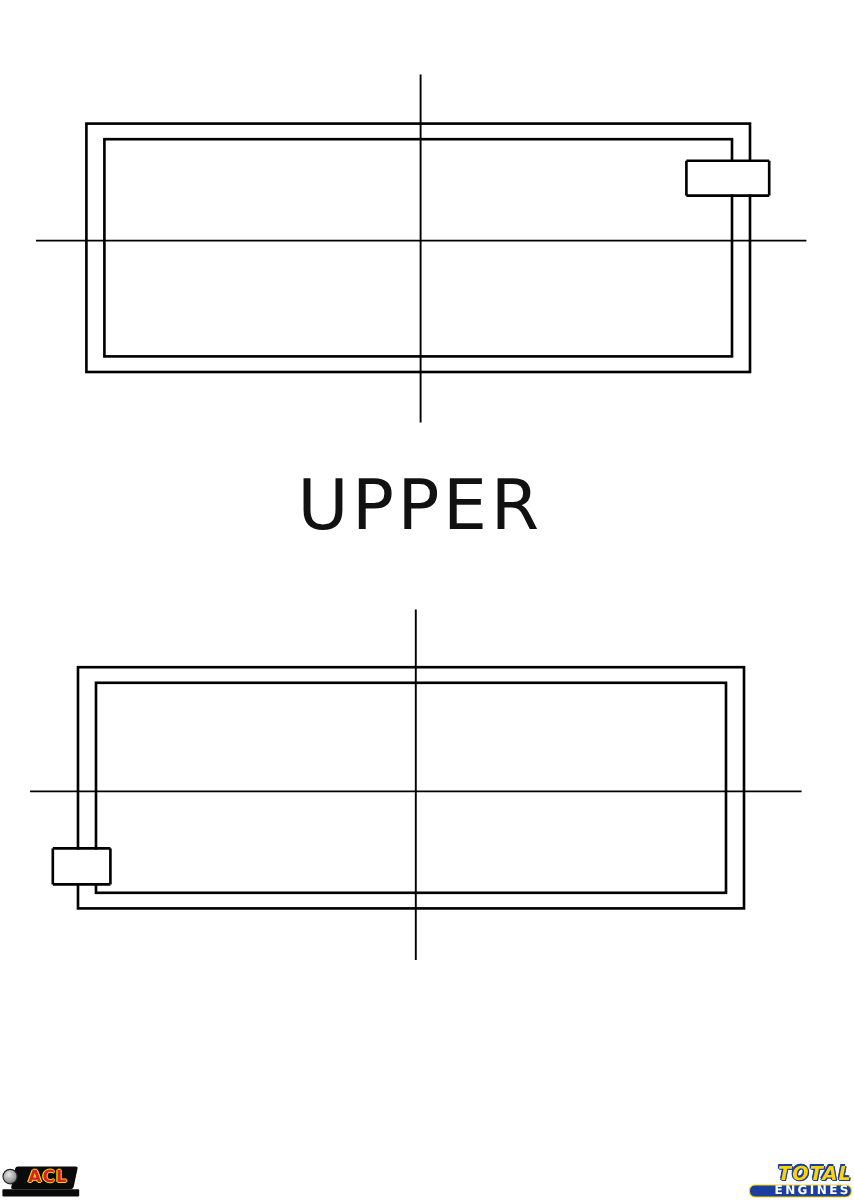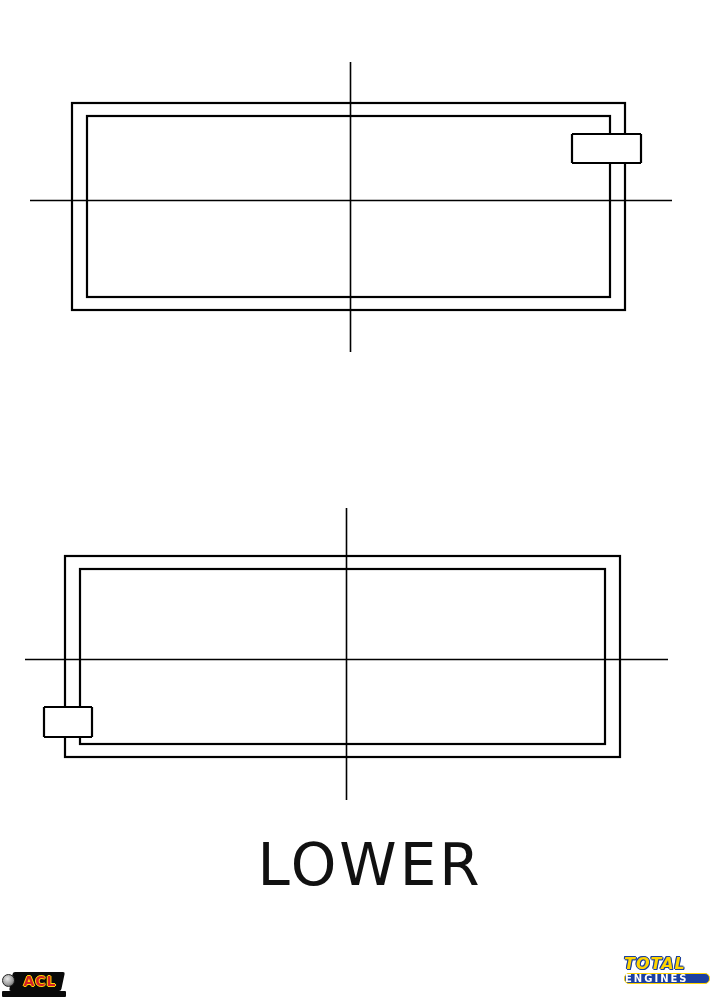--- a/index.html
+++ b/index.html
@@ -96,24 +96,24 @@
     width: 64px;
     height: 6px;
     background: #0a0a0a;
     border-radius: 1px;
   }
 
   
   .total-logo {
     position: absolute;
     right: 2px;
-    bottom: 16px;
+    bottom: 2px;
     width: 86px;
     height: 28px;
-    text-align: left;
+    text-align: right;
   }
   .total-word {
     font-size: 16px;
     font-style: italic;
     font-weight: 700;
     letter-spacing: 1px;
     line-height: 16px;
     color: var(--total-yellow, #ffd400);
     text-shadow:
       1px 0 0 var(--total-blue, #1b3fa0),
@@ -177,22 +177,22 @@
       <rect x="45" y="708" width="46" height="28" fill="#ffffff" stroke="none"></rect>
       <g fill="none" stroke="#000000" stroke-width="2.2">
         <line x1="44" y1="707" x2="92" y2="707"></line>
         <line x1="44" y1="737" x2="92" y2="737"></line>
         <line x1="44" y1="707" x2="44" y2="737"></line>
         <line x1="92" y1="707" x2="92" y2="737"></line>
       </g>
     </g>
   </svg>
 
-
-  <div class="view-label lower">LOWER</div>
+  <div class="view-label upper">UPPER</div>
+
 
   <div class="acl-logo">
     <span class="acl-plate"></span>
     <span class="acl-badge"></span>
     <span class="acl-word">ACL</span>
     <span class="acl-bar"></span>
   </div>
 
   <div class="total-logo">
     <div class="total-word">TOTAL</div>

